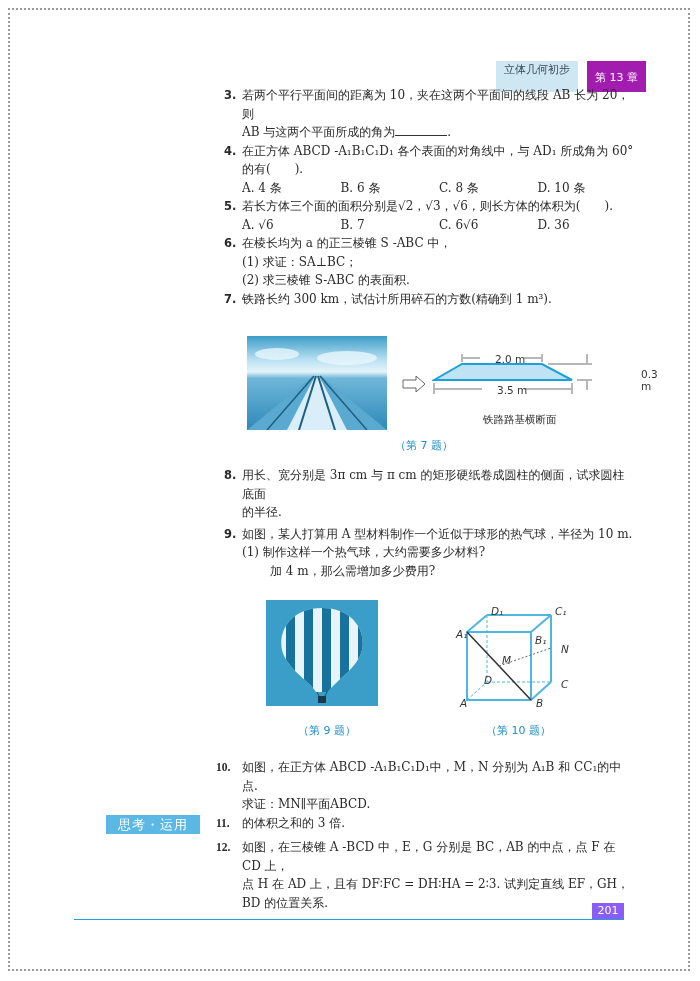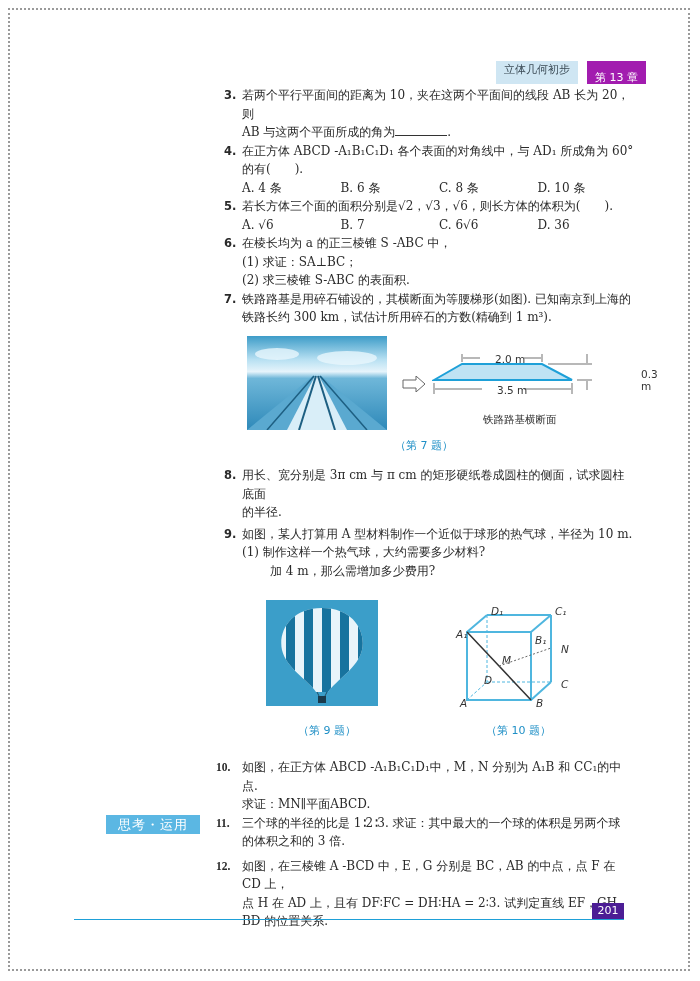--- a/index.html
+++ b/index.html
@@ -1,20 +1,20 @@
 <!DOCTYPE html>
 <html><head>
 <meta charset="utf-8">
 <style>
   html, body { margin:0; padding:0; background:#ffffff; }
   body { width:700px; height:981px; position:relative; overflow:hidden;
          font-family:"DejaVu Serif", "Liberation Serif", serif; color:#2a2a2a; }
   .page-border { position:absolute; left:8px; top:8px; width:682px; height:963px;
                  border:2px dotted #9a9a9a; box-sizing:border-box; }
-  .header-tag { position:absolute; top:61px; left:496px; height:23px; display:flex; font-family:"DejaVu Sans","Liberation Sans",sans-serif; font-size:11px; }
+  .header-tag { position:absolute; top:61px; left:496px; height:31px; display:flex; font-family:"DejaVu Sans","Liberation Sans",sans-serif; font-size:11px; }
   .header-tag .chap-name { background:#cfe6f3; color:#3a4a55; padding:0 8px; line-height:17px; }
   .header-tag .chap-num { background:#a21caf; color:#ffffff; padding:8px 8px; line-height:17px; margin-left:9px; }
   .content { position:absolute; left:224px; top:86px; width:412px; font-size:12px; line-height:18.5px; }
   .q { position:relative; padding-left:18px; }
   .q .num { position:absolute; left:0; top:0; font-weight:bold; font-family:"DejaVu Sans","Liberation Sans",sans-serif; font-size:11.5px; }
   .q.wide { padding-left:22px; }
   .q.wide .num { left:-4px;font-family:Liberation Serif, serif; }
   .sub { padding-left:18px; }
   .sub2 { padding-left:46px; }
   .options { display:flex; padding-left:18px; }
@@ -25,21 +25,21 @@
             background:linear-gradient(180deg,#3d9cc8 0%,#b7e0f2 25%,#e6f4fb 38%,#6fb7d9 45%,#2e89b9 100%); overflow:hidden; }
   .arrow-icon { position:absolute; left:155px; top:40px; width:24px; height:16px; }
   .diagram7 { position:absolute; left:185px; top:16px; width:195px; height:80px; }
   .fig-caption { position:absolute; font-size:11px; color:#1e8fc6; font-family:"DejaVu Sans","Liberation Sans",sans-serif; }
   .fig-label { position:absolute; font-size:10.5px; color:#333; font-family:"DejaVu Sans","Liberation Sans",sans-serif; }
   .photo9 { position:absolute; left:266px; top:600px; width:112px; height:106px; background:#3b9ec9; overflow:hidden; }
   .cube { position:absolute; left:455px; top:603px; width:130px; height:106px; }
   .side-label { position:absolute; left:106px; top:815px; width:94px; height:19px; background:#5bb7e3; color:#ffffff;
                 font-family:"DejaVu Sans","Liberation Sans",sans-serif; font-size:13px; text-align:center; line-height:19px; letter-spacing:1px; }
   .footer-line { position:absolute; left:74px; top:919px; width:550px; height:1px; background:#1ea0d8; }
-  .page-num { position:absolute; left:592px; top:903px; width:32px; height:16px; background:#4c1d95; color:#fff;
+  .page-num { position:absolute; left:592px; top:903px; width:32px; height:16px; background:#8b5cf6; color:#fff;
               font-family:"DejaVu Sans","Liberation Sans",sans-serif; font-size:11px; text-align:center; line-height:16px; }
 </style>
 </head>
 <body>
 
 <div class="page-border"></div>
 
 <div class="header-tag">
   <span class="chap-name">立体几何初步</span>
   <span class="chap-num">第 13 章</span>
@@ -73,21 +73,20 @@
     <span>D. 36</span>
   </div>
   <div class="q">
     <span class="num">6.</span>
     <div>在棱长均为 a 的正三棱锥 S -ABC 中，</div>
   </div>
   <div class="sub">(1) 求证：SA⊥BC；</div>
   <div class="sub">(2) 求三棱锥 S-ABC 的表面积.</div>
   <div class="q">
     <span class="num">7.</span>
-    <div>铁路路基是用碎石铺设的，其横断面为等腰梯形(如图). 已知南京到上海的</div>
     <div>铁路长约 300 km，试估计所用碎石的方数(精确到 1 m³).</div>
   </div>
 </div>
 
 <div class="fig7">
   <div class="photo7">
     <svg width="140" height="94" viewBox="0 0 140 94">
       <ellipse cx="30" cy="18" rx="22" ry="6" fill="#e9f6fc" opacity="0.8"></ellipse>
       <ellipse cx="100" cy="22" rx="30" ry="7" fill="#e9f6fc" opacity="0.8"></ellipse>
       <polygon points="66,40 74,40 140,94 0,94" fill="#5aa9d0"></polygon>
@@ -189,21 +188,20 @@
 <span class="fig-caption" style="left:486px;top:723px;">（第 10 题）</span>
 
 <div class="content" style="top:758px;left:220px;width:416px;">
   <div class="q wide">
     <span class="num">10.</span>
     <div>如图，在正方体 ABCD -A₁B₁C₁D₁中，M，N 分别为 A₁B 和 CC₁的中点.</div>
     <div>求证：MN∥平面ABCD.</div>
   </div>
   <div class="q wide">
     <span class="num">11.</span>
-    <div>三个球的半径的比是 1∶2∶3. 求证：其中最大的一个球的体积是另两个球</div>
     <div>的体积之和的 3 倍.</div>
   </div>
   <div class="q wide" style="margin-top:6px;">
     <span class="num">12.</span>
     <div>如图，在三棱锥 A -BCD 中，E，G 分别是 BC，AB 的中点，点 F 在 CD 上，</div>
     <div>点 H 在 AD 上，且有 DF∶FC = DH∶HA = 2∶3. 试判定直线 EF，GH，</div>
     <div>BD 的位置关系.</div>
   </div>
 </div>
 

